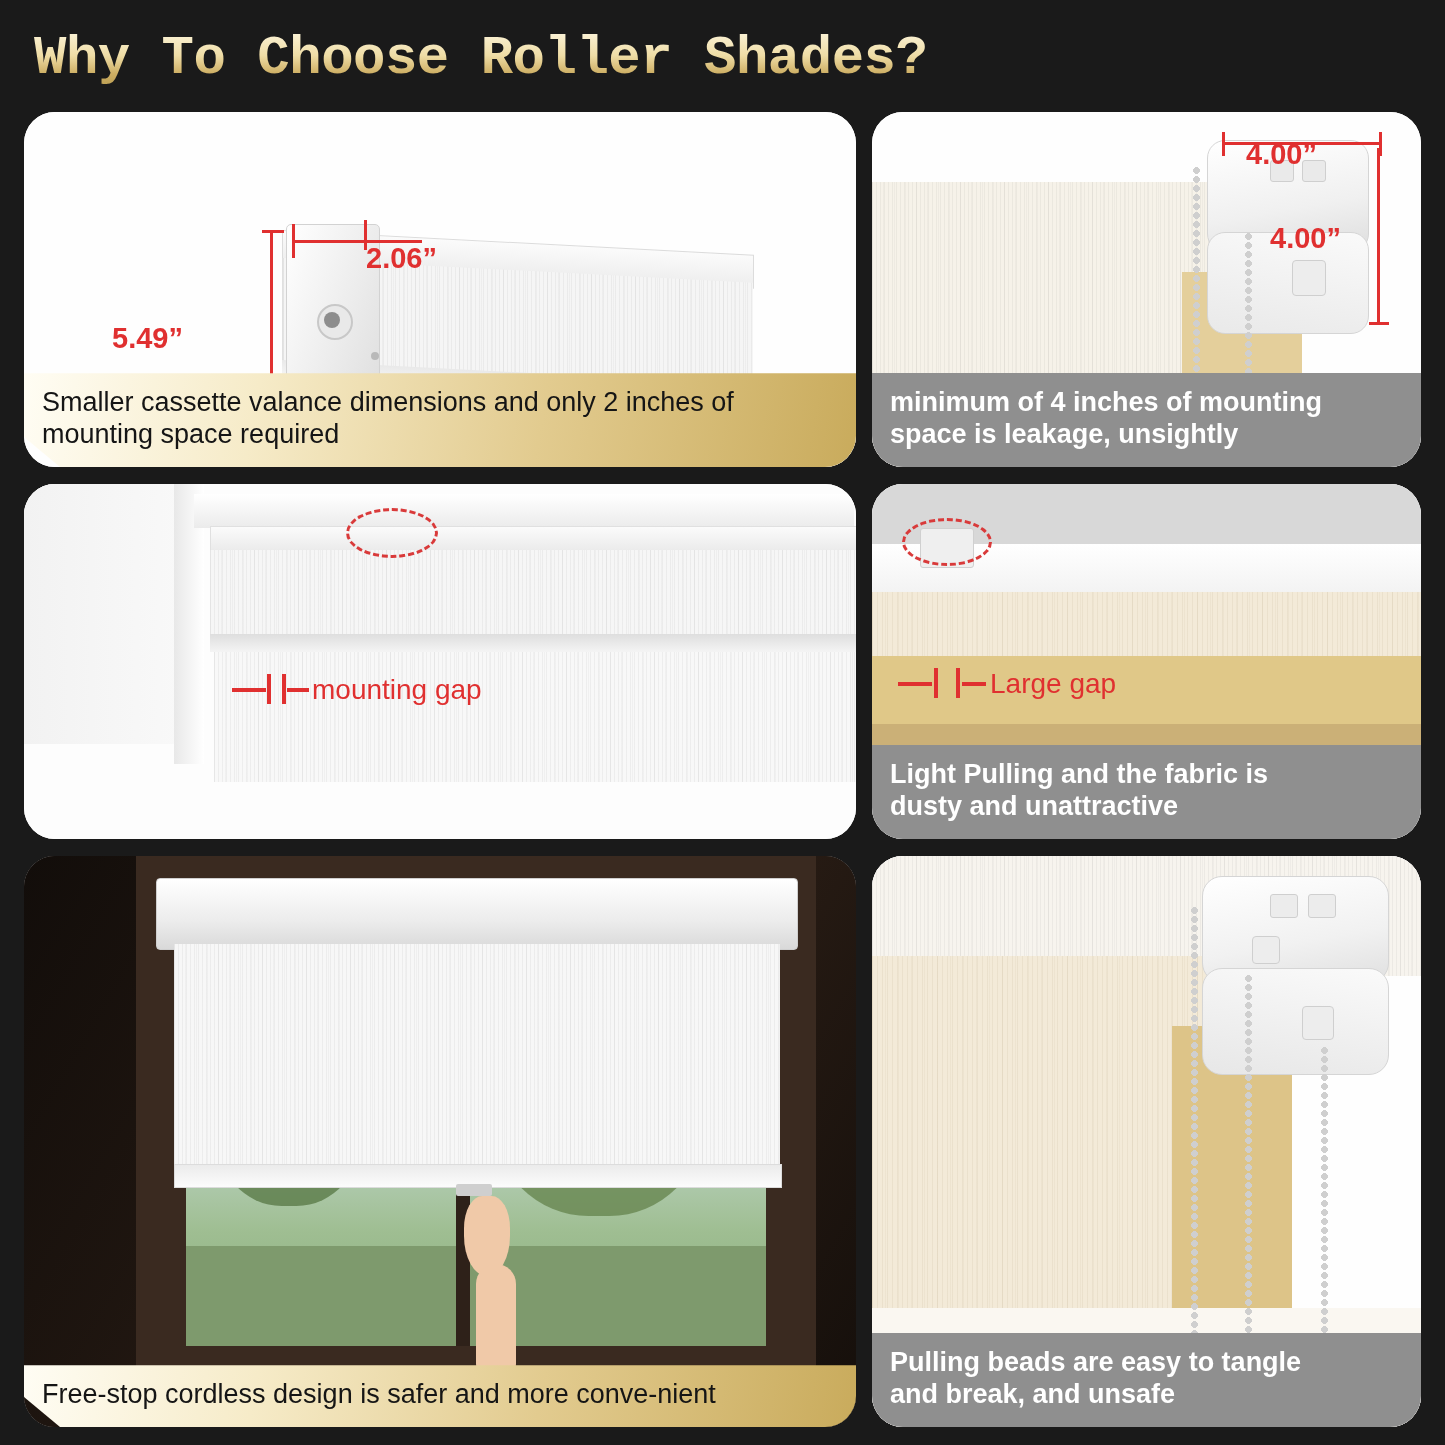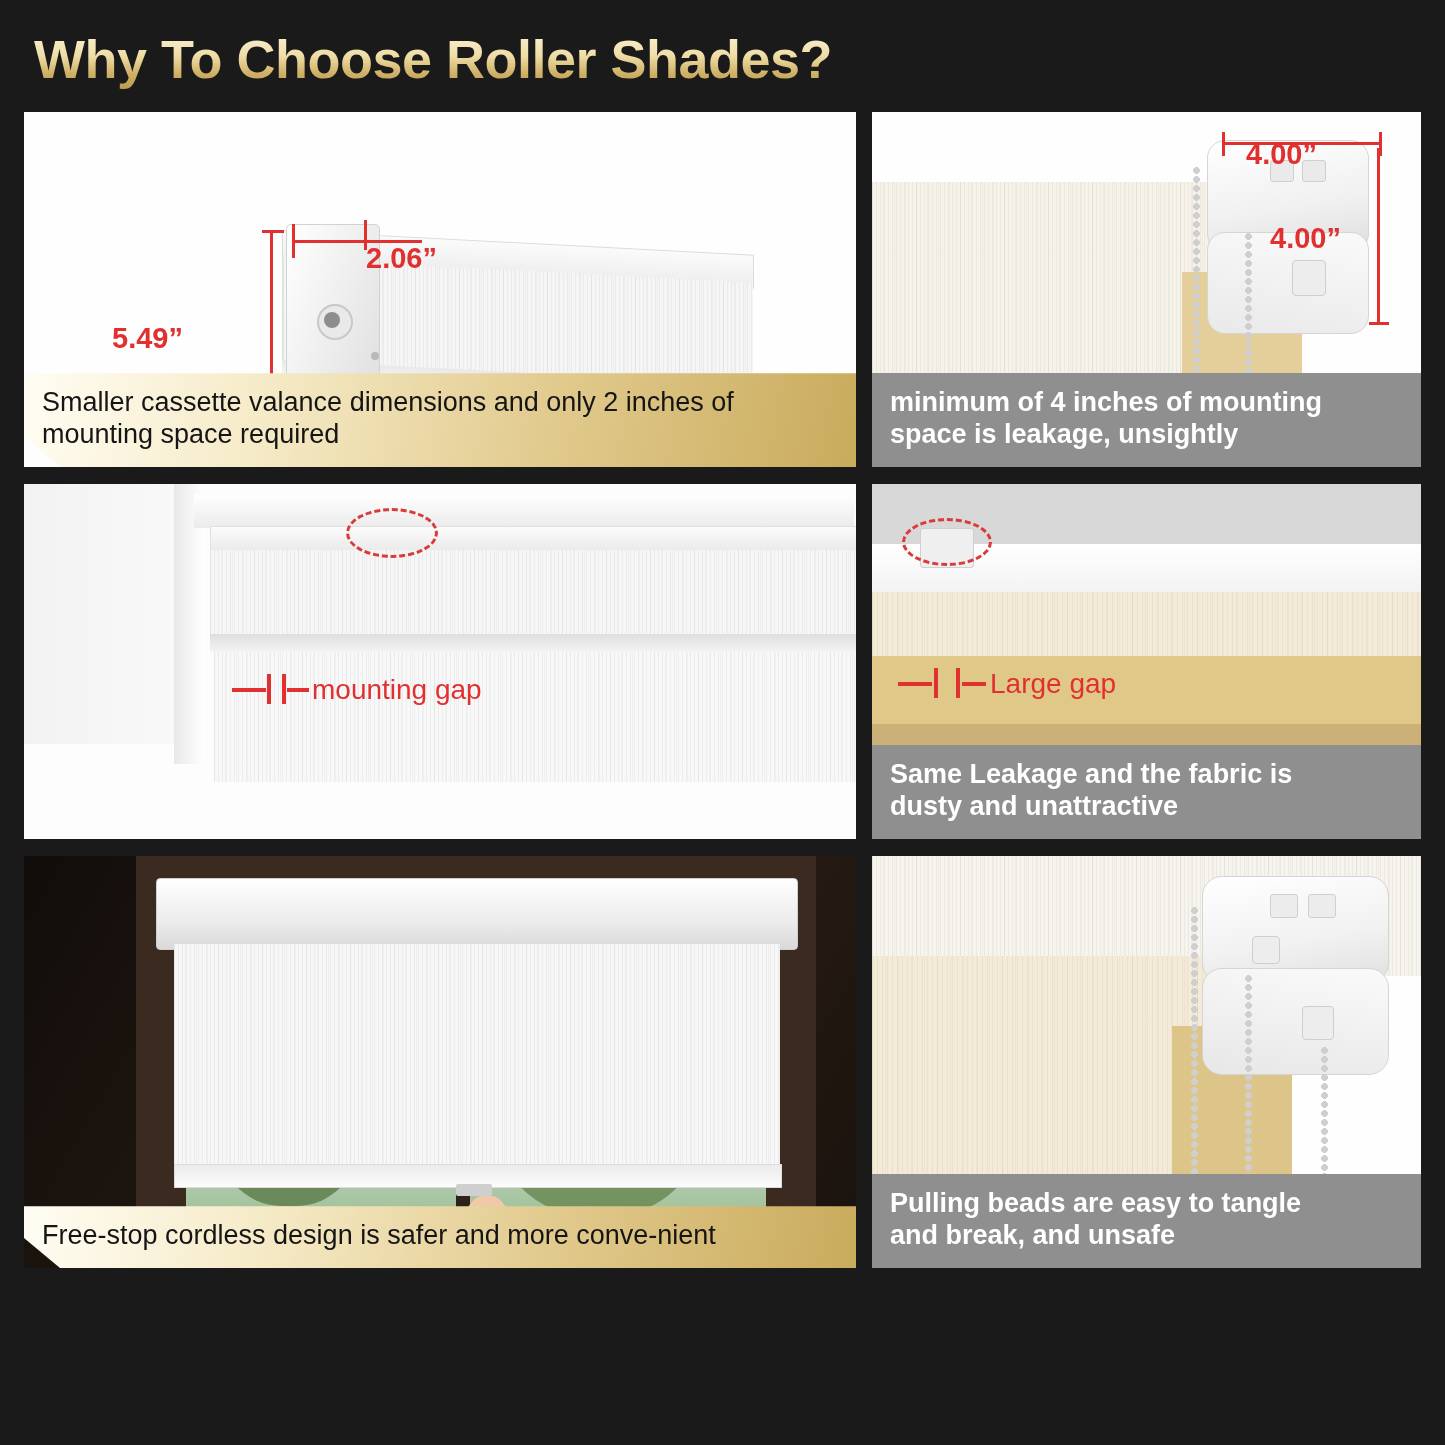--- a/index.html
+++ b/index.html
@@ -27,39 +27,41 @@
     top: 28px;
     font-size: 54px;
     font-weight: bold;
     letter-spacing: -0.5px;
     color: #e9d8a6;
     background: linear-gradient(180deg, #fdf6df 0%, #efdda6 45%, #cdae63 75%, #b89b4f 100%);
     -webkit-background-clip: text;
     background-clip: text;
     -webkit-text-fill-color: transparent;
     white-space: nowrap;
+    font-family: Liberation Mono, monospace;
   }
 
   
   .grid {
     position: absolute;
     left: 24px;
     top: 112px;
     width: 1397px;
     height: 1315px;
   }
   .cell {
     position: absolute;
     overflow: hidden;
+    border-radius: 31px;
   }
   .col-l { left: 0; width: 832px; }
   .col-r { left: 848px; width: 549px; }
   .row1 { top: 0; height: 355px; }
   .row2 { top: 372px; height: 355px; }
-  .row3 { top: 744px; height: 412px; }
+  .row3 { top: 744px; height: 571px; }
 
   .photo {
     position: absolute;
     inset: 0;
     background: #fff;
     overflow: hidden;
   }
 
   
   .caption {
@@ -262,21 +264,21 @@
         <div style="position:absolute;left:48px;top:44px;width:52px;height:38px;background:#efefef;border:1px solid #d0d0d0;border-radius:3px;"></div>
         <div class="dashed-ellipse" style="left:30px;top:34px;width:84px;height:42px;"></div>
 
         <div class="dimline" style="left:26px;top:198px;width:34px;height:4px;"></div>
         <div class="dimline" style="left:62px;top:184px;width:4px;height:30px;"></div>
         <div class="dimline" style="left:84px;top:184px;width:4px;height:30px;"></div>
         <div class="dimline" style="left:90px;top:198px;width:24px;height:4px;"></div>
         <div class="arrowlbl" style="left:118px;top:184px;">Large gap</div>
 
         <div class="caption gray">
-          <span class="line">Same Leakage and the fabric is</span>
+          <span class="line">Light Pulling and the fabric is</span>
           <span class="line">dusty and unattractive</span>
         </div>
       </div>
     </div>
 
     <div class="cell col-l row3">
       <div class="photo">
         <div class="bg-white" style="background:#1d1410;"></div>
 
         <div style="position:absolute;left:0;top:0;width:832px;height:571px;background:linear-gradient(120deg,#120d0a,#2a1d15 60%,#150f0b);"></div>

